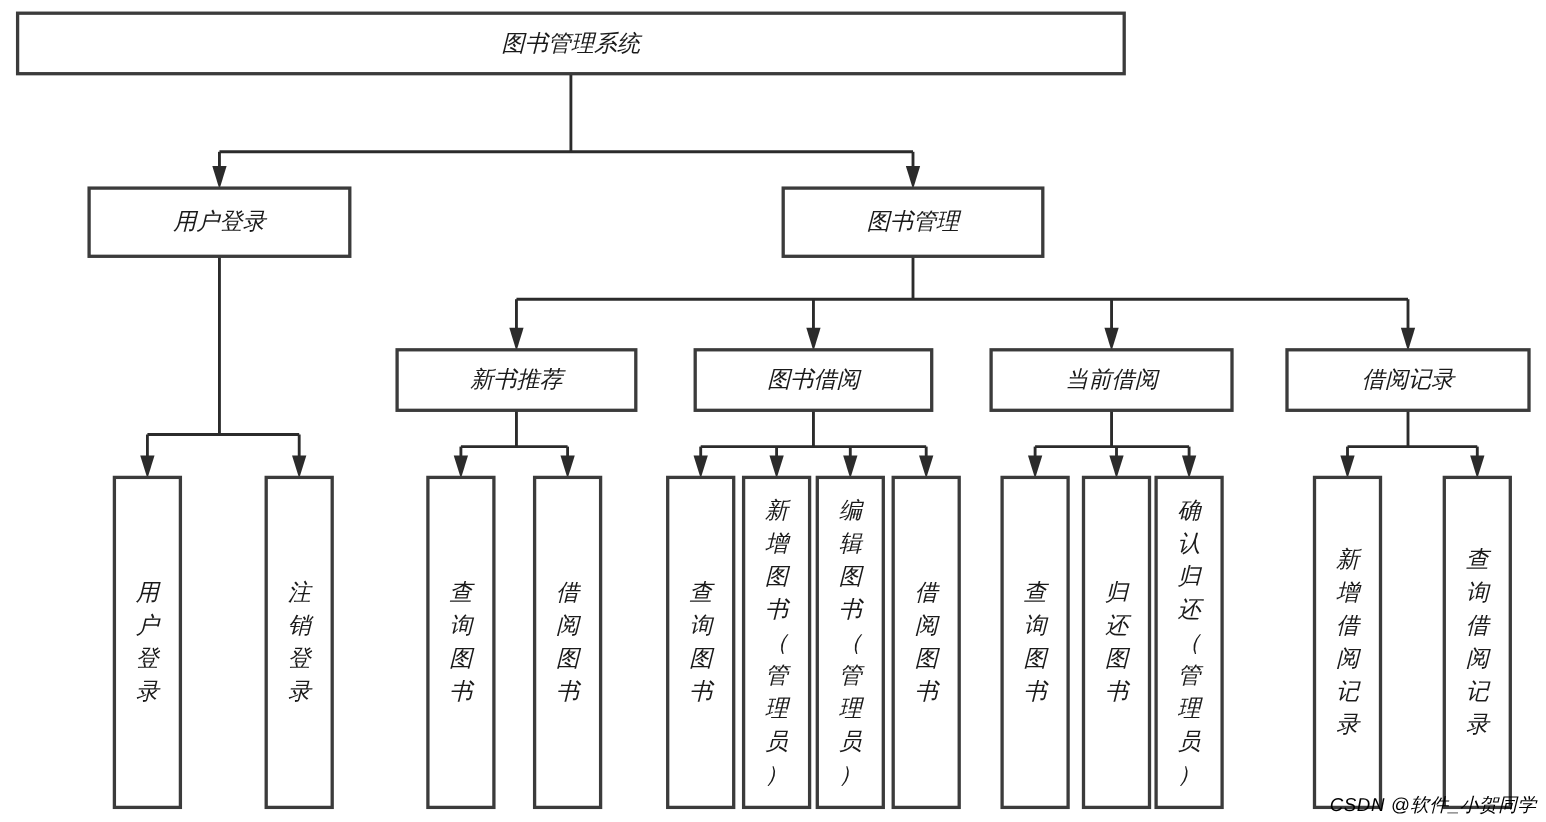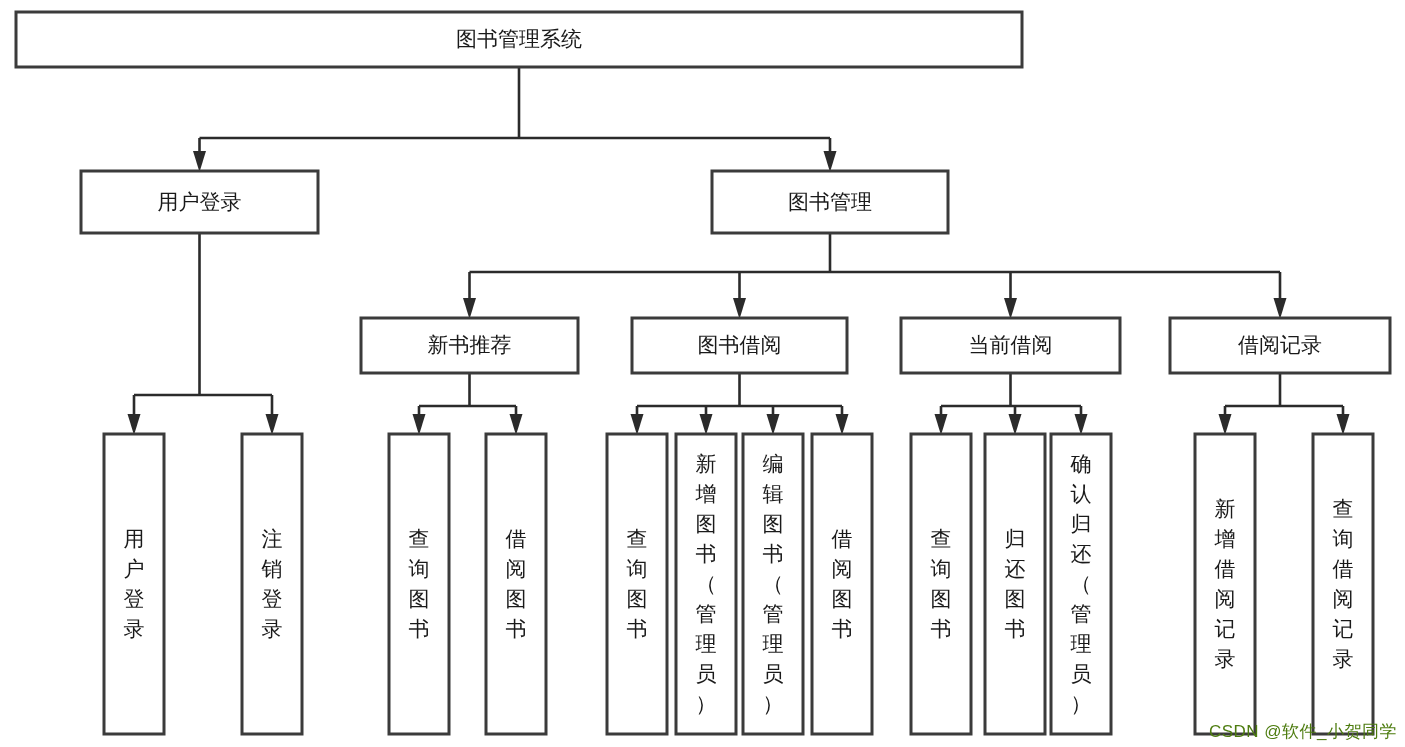--- a/index.html
+++ b/index.html
@@ -13,20 +13,21 @@
     height: 747px;
     font-family: "Liberation Sans", "DejaVu Sans", sans-serif;
     overflow: hidden;
     position: relative;
   }
   #diagram-root {
     position: relative;
     width: 1405px;
     height: 747px;
     background: #ffffff;
+    font-style: italic;
   }
   svg.diagram-canvas {
     position: absolute;
     left: 0;
     top: 0;
     width: 1405px;
     height: 747px;
     display: block;
   }
   .node-box {
@@ -56,21 +57,21 @@
   .arrow-head {
     fill: #2b2b2b;
     stroke: none;
   }
   .watermark-text {
     position: absolute;
     right: 8px;
     bottom: 4px;
     font-family: "Liberation Sans", "DejaVu Sans", sans-serif;
     font-size: 17px;
-    color: #4d7c0f;
+    color: #000000;
     white-space: nowrap;
     letter-spacing: 0.5px;
   }
 </style>
 </head>
 <body>
 
 <div id="diagram-root">
   <svg class="diagram-canvas" viewBox="0 0 1405 747">
     <g id="edge-layer">

